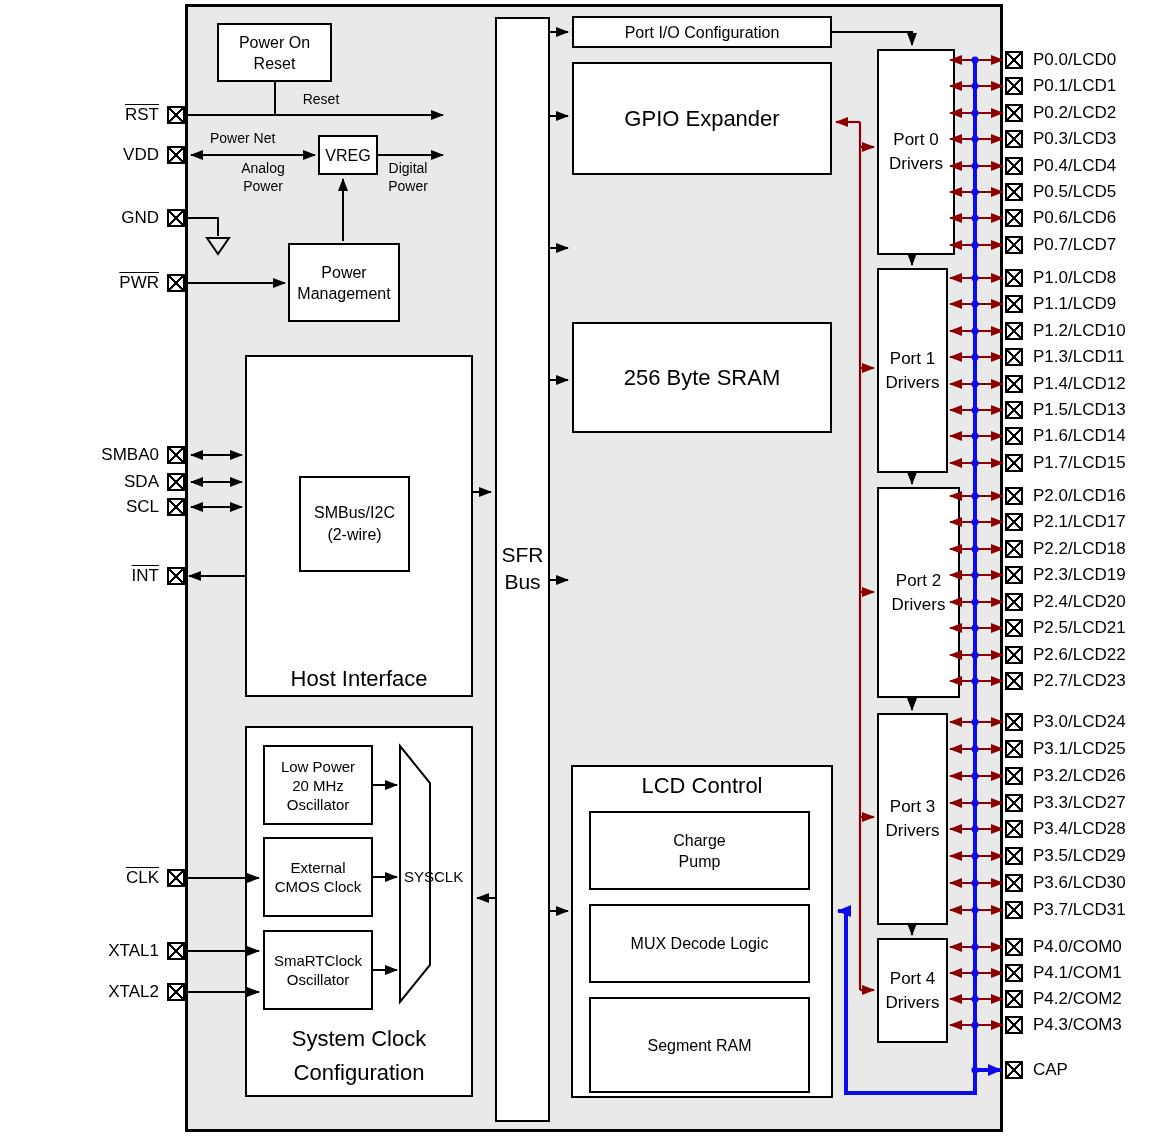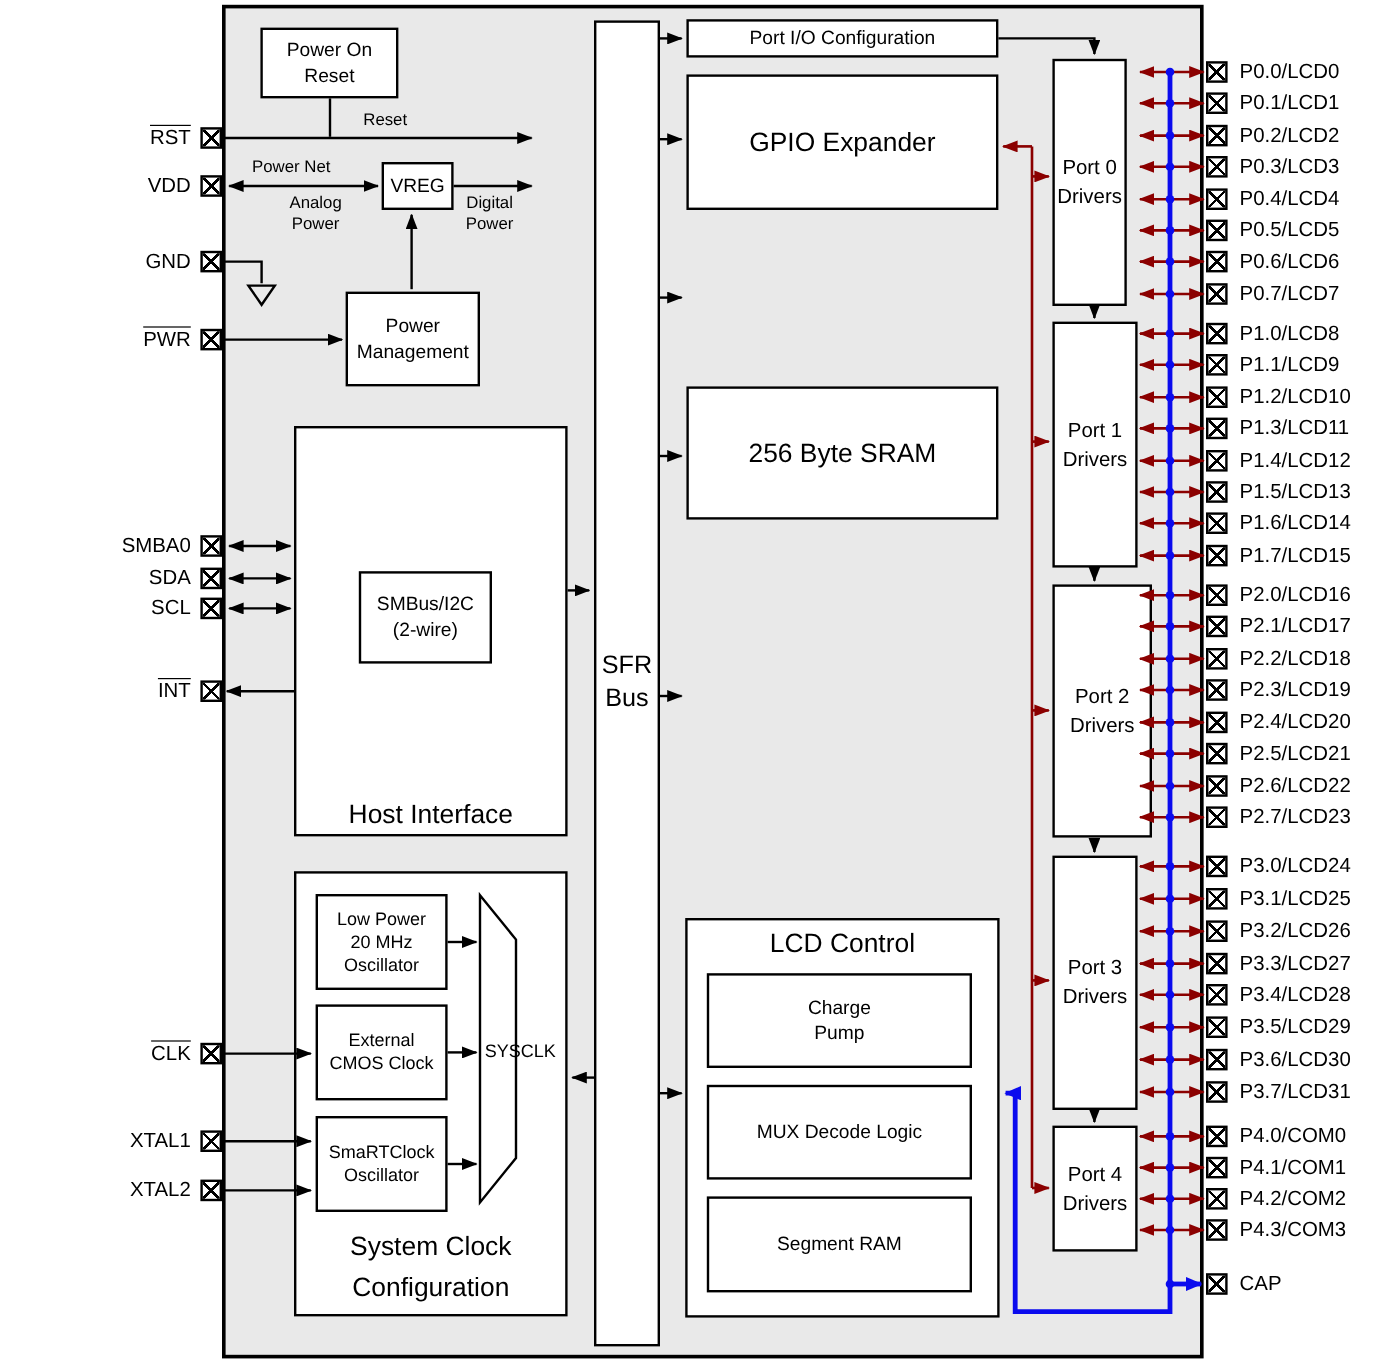--- a/index.html
+++ b/index.html
@@ -42,21 +42,21 @@
     <span>VREG</span>
   </div>
   <div class="box" style="left:288px;top:243px;width:112px;height:79px;">
     <span>Power</span>
     <span>Management</span>
   </div>
 
   <div class="box" style="left:245px;top:355px;width:228px;height:342px;justify-content:flex-end;padding-bottom:6px;font-size:22px;">
     <span>Host Interface</span>
   </div>
-  <div class="box" style="left:299px;top:476px;width:111px;height:77px;font-size:16px;line-height:22px;">
+  <div class="box" style="left:299px;top:476px;width:111px;height:96px;font-size:16px;line-height:22px;">
     <span>SMBus/I2C</span>
     <span>(2-wire)</span>
   </div>
 
   <div class="box" style="left:245px;top:726px;width:228px;height:371px;justify-content:flex-end;padding-bottom:5px;font-size:22px;line-height:34px;">
     <span>System Clock</span>
     <span>Configuration</span>
   </div>
   <div class="box" style="left:263px;top:745px;width:110px;height:80px;font-size:15px;line-height:19px;">
     <span>Low Power</span>
@@ -95,25 +95,25 @@
       <span>LCD Control</span>
     </div>
   </div>
   <div class="box" style="left:589px;top:811px;width:221px;height:79px;">
     <span>Charge</span>
     <span>Pump</span>
   </div>
   <div class="box" style="left:589px;top:904px;width:221px;height:79px;">
     <span>MUX Decode Logic</span>
   </div>
-  <div class="box" style="left:589px;top:997px;width:221px;height:80px;">
+  <div class="box" style="left:589px;top:997px;width:221px;height:96px;">
     <span>Segment RAM</span>
   </div>
 
-  <div class="box" style="left:877px;top:49px;width:62px;height:206px;font-size:17px;line-height:24px;">
+  <div class="box" style="left:877px;top:49px;width:78px;height:206px;font-size:17px;line-height:24px;">
     <span>Port 0</span>
     <span>Drivers</span>
   </div>
   <div class="box" style="left:877px;top:268px;width:71px;height:205px;font-size:17px;line-height:24px;">
     <span>Port 1</span>
     <span>Drivers</span>
   </div>
   <div class="box" style="left:877px;top:487px;width:83px;height:211px;font-size:17px;line-height:24px;">
     <span>Port 2</span>
     <span>Drivers</span>

